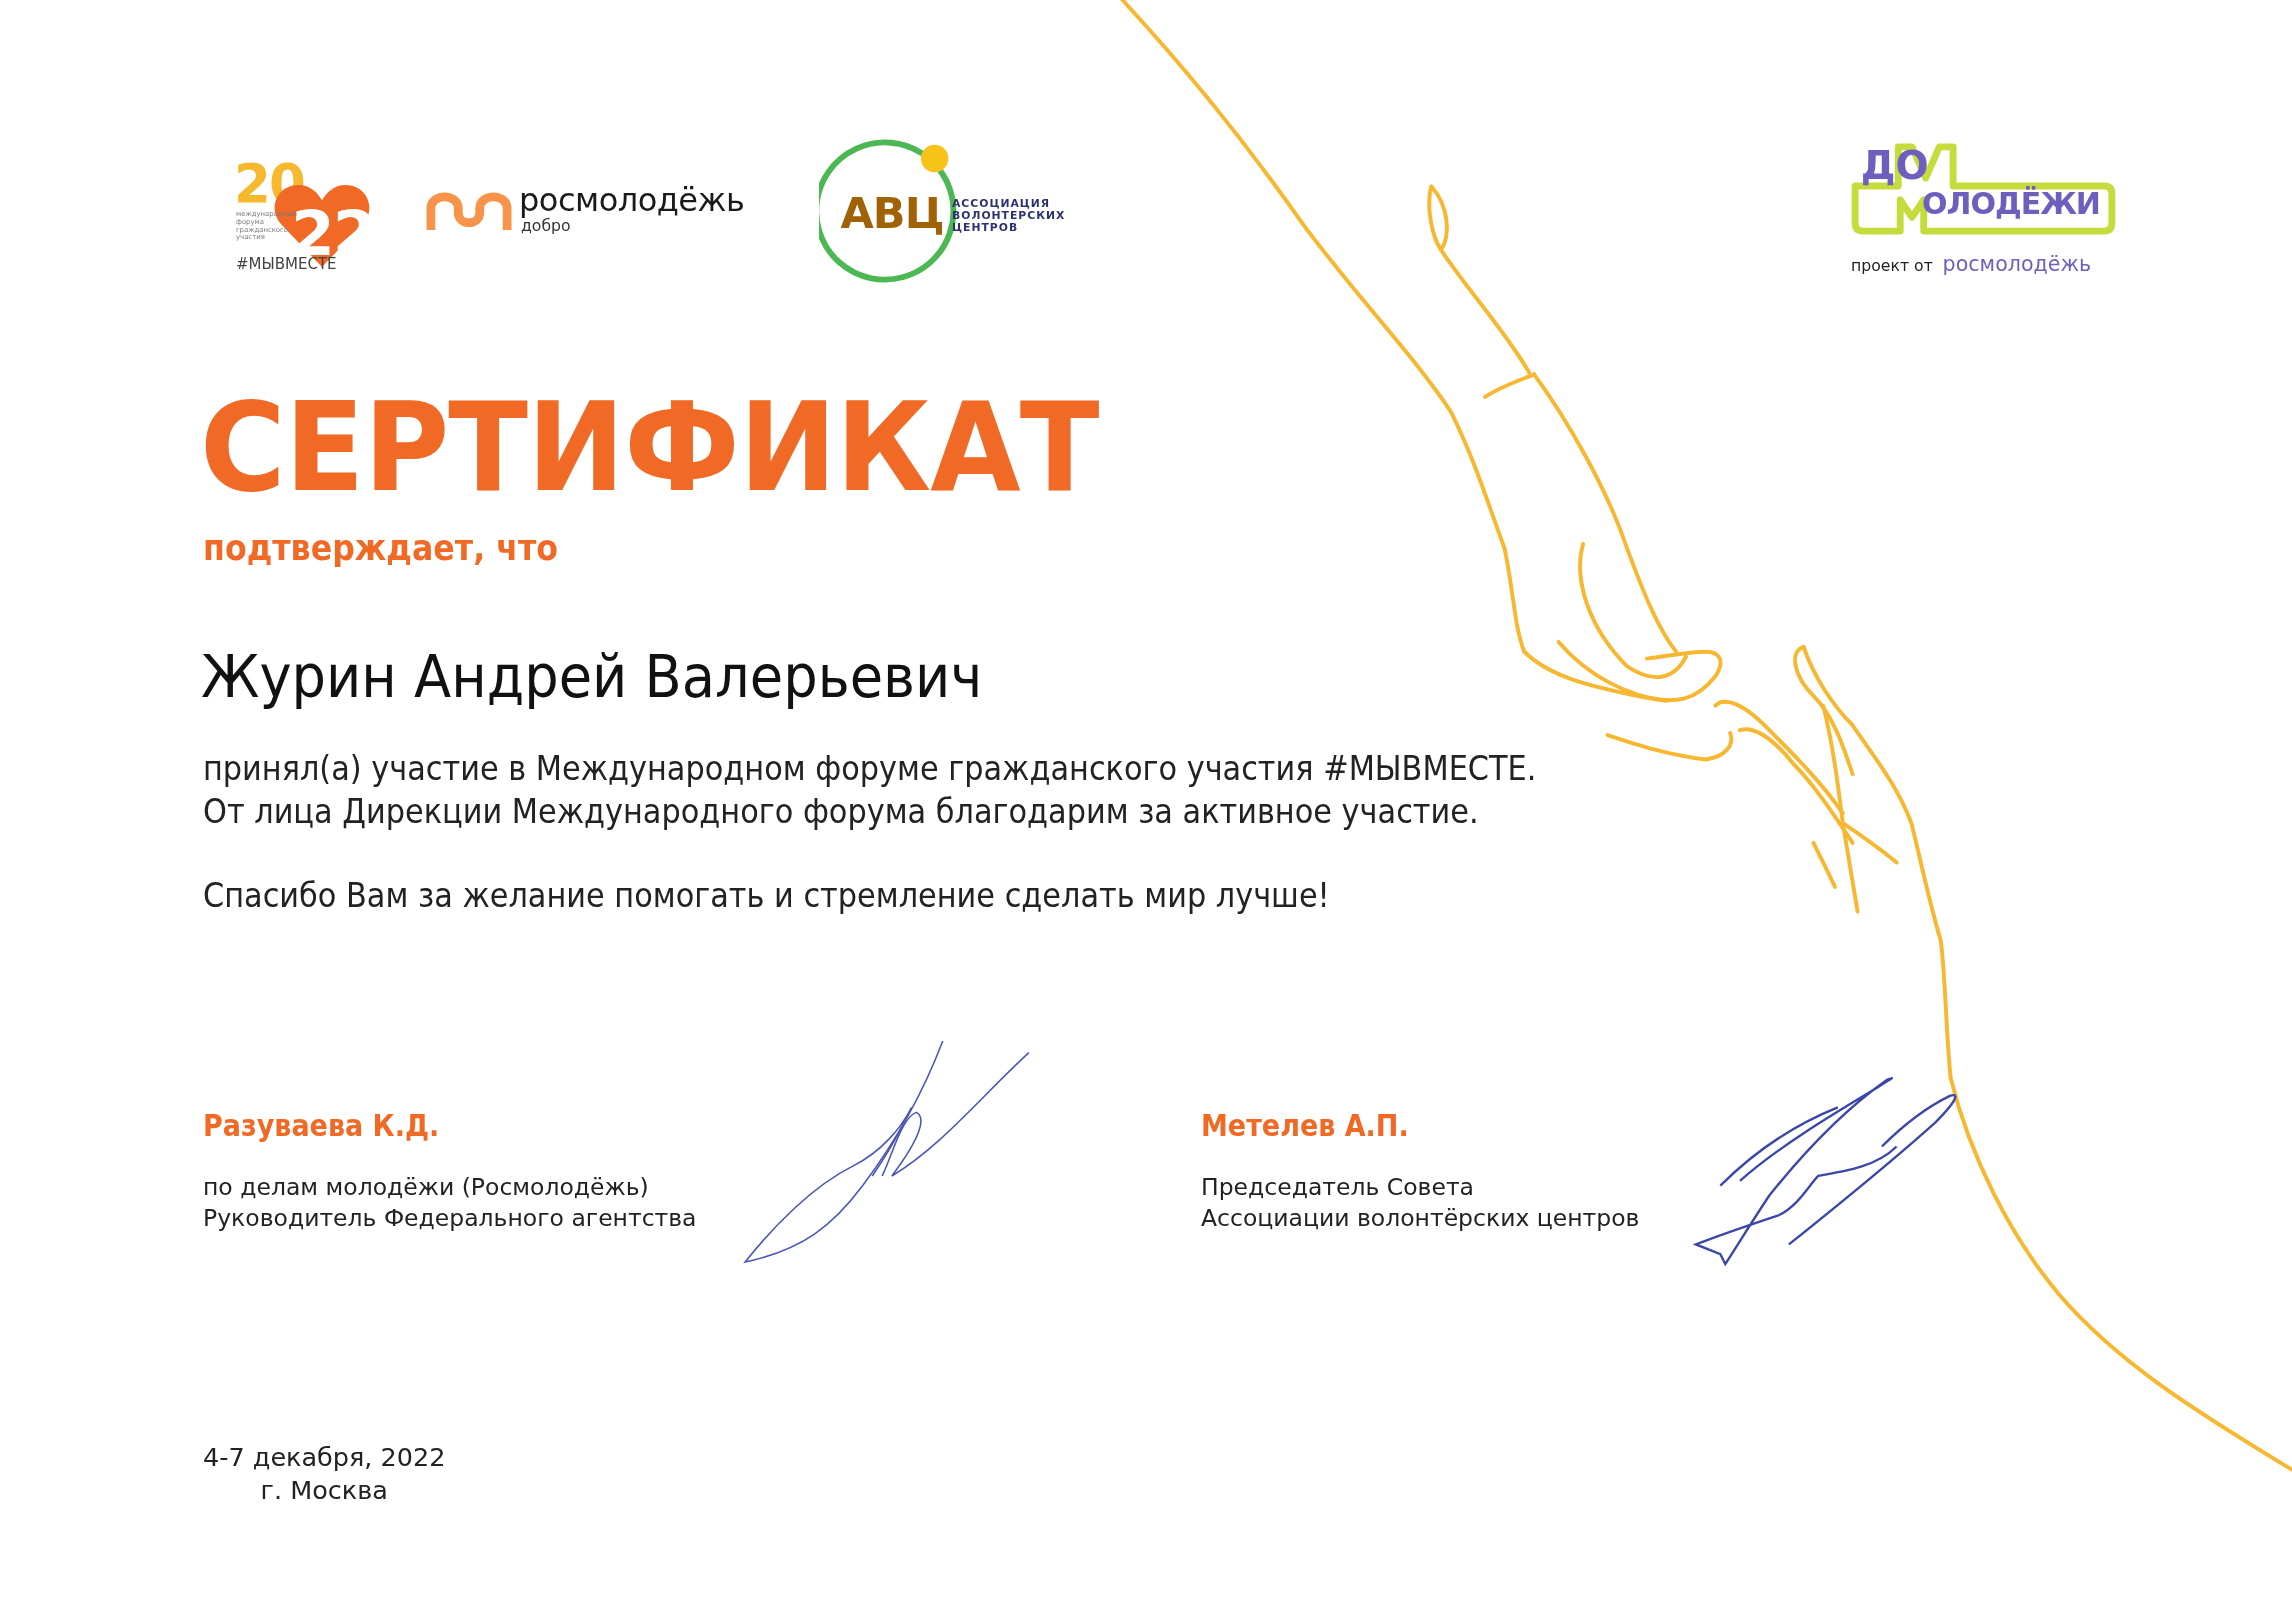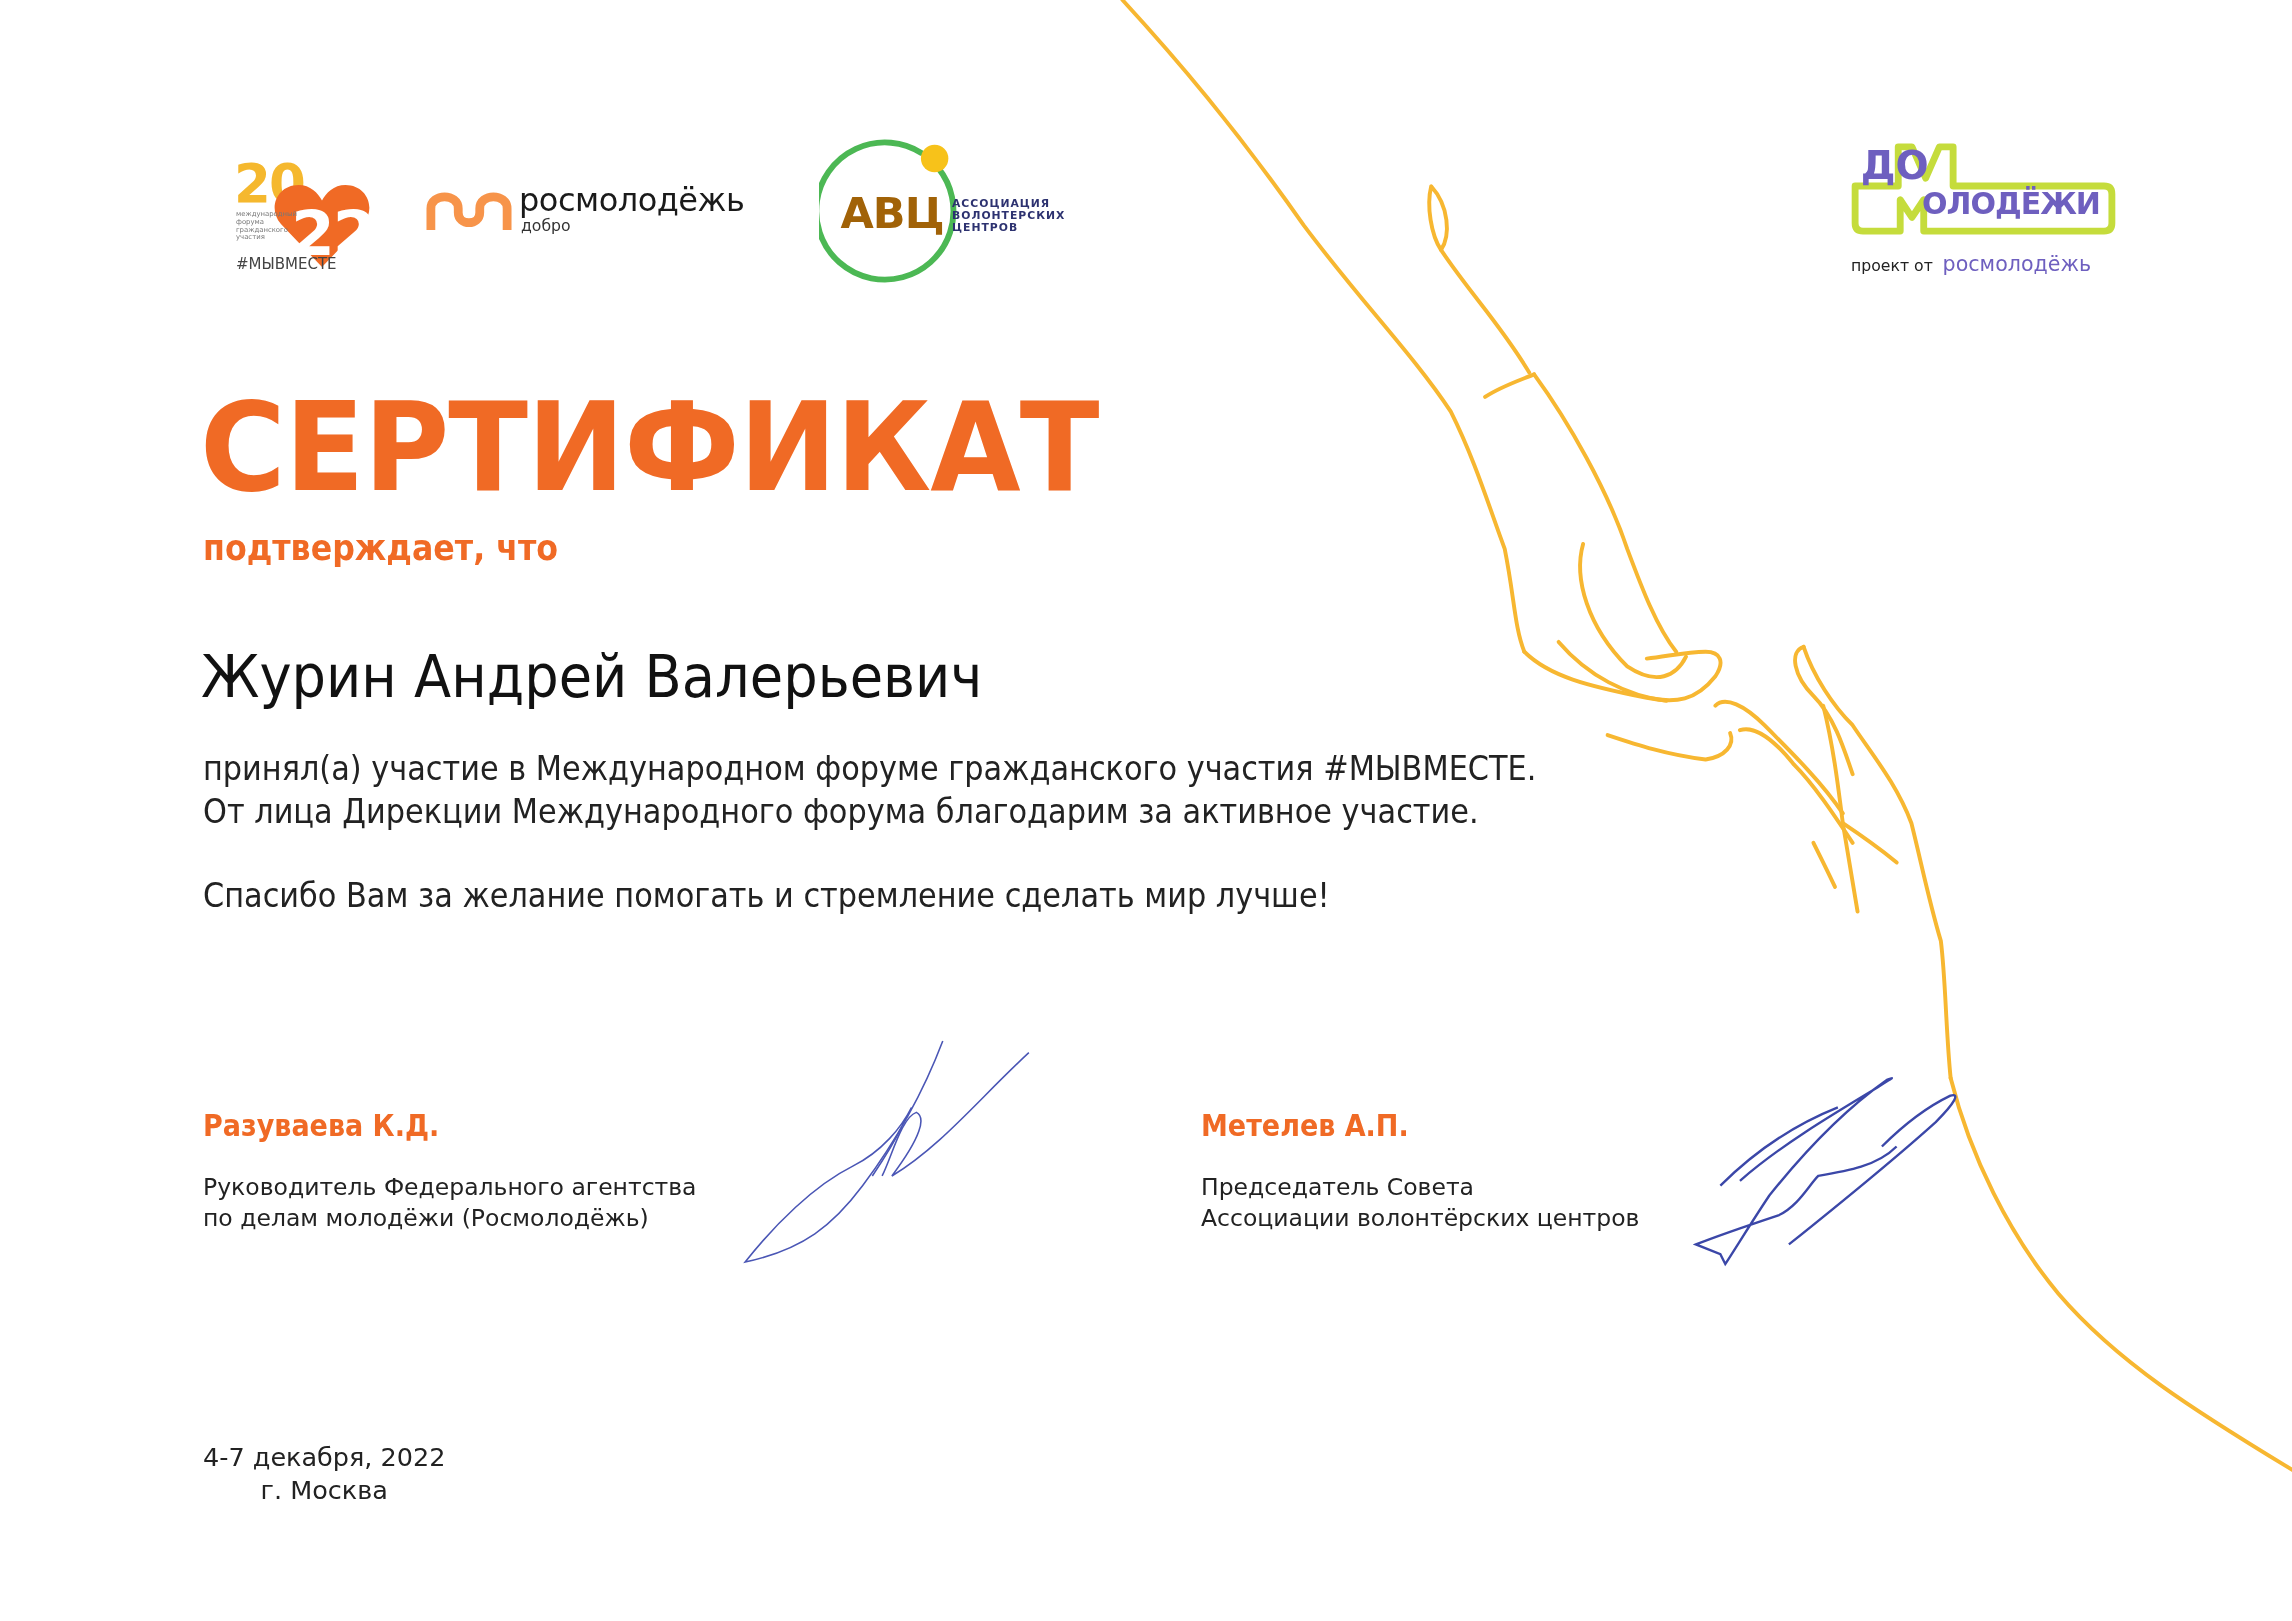--- a/index.html
+++ b/index.html
@@ -131,22 +131,22 @@
 <div class="abs confirms">подтверждает, что</div>
 <div class="abs recipient">Журин Андрей Валерьевич</div>
 <div class="abs body-text">
   <p>принял(а) участие в Международном форуме гражданского участия #МЫВМЕСТЕ.</p>
   <p>От лица Дирекции Международного форума благодарим за активное участие.</p>
 </div>
 <div class="abs body-thanks">Спасибо Вам за желание помогать и стремление сделать мир лучше!</div>
 
 <div class="abs signer-name signer-1-name">Разуваева  К.Д.</div>
 <div class="abs signer-role signer-1-role">
+  <div>по делам молодёжи (Росмолодёжь)</div>
   <div>Руководитель Федерального агентства</div>
-  <div>по делам молодёжи (Росмолодёжь)</div>
 </div>
 <svg class="sig" style="left:735px;top:1039px;width:304px;height:225px" viewBox="0 0 310 230" fill="none" stroke="#4a56b5" stroke-width="1.6">
   <path d="M212 2 C190 60 160 110 130 150 C100 190 70 215 10 228 C40 190 80 150 120 130 C150 115 170 90 180 70"></path>
   <path d="M300 14 C250 60 210 110 160 140 C190 100 195 80 185 75 C170 80 160 120 150 140"></path>
   <path d="M170 90 C160 110 150 125 140 140"></path>
 </svg>
 
 <div class="abs signer-name signer-2-name">Метелев А.П.</div>
 <div class="abs signer-role signer-2-role">
   <div>Председатель Совета</div>

